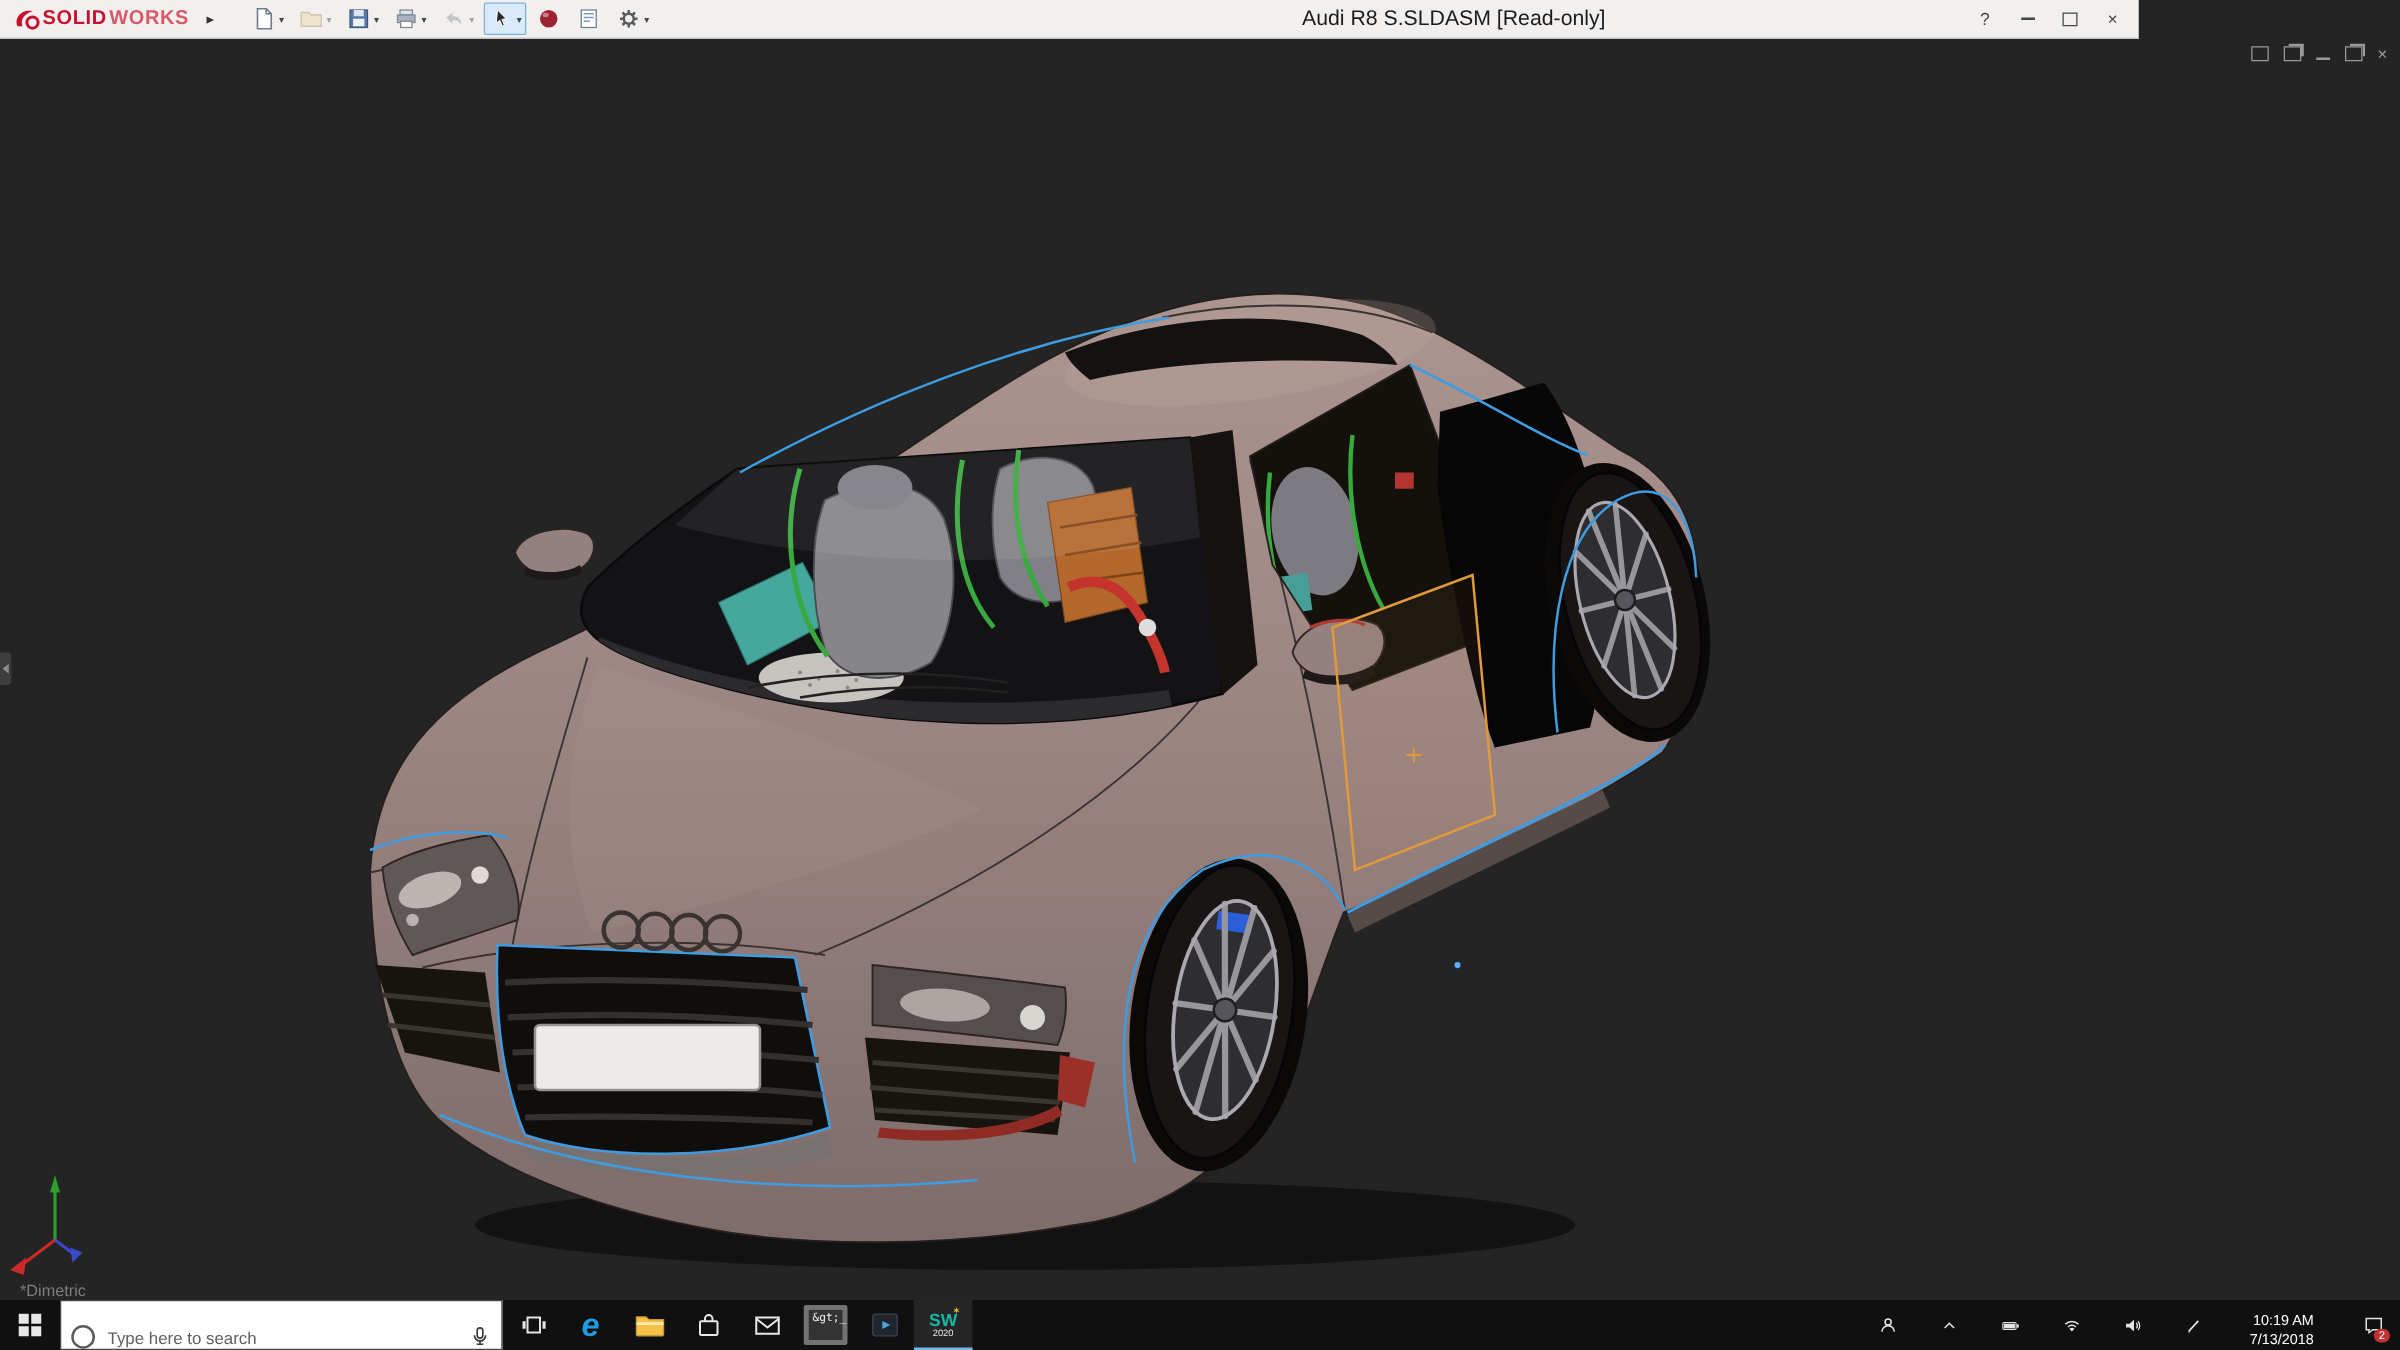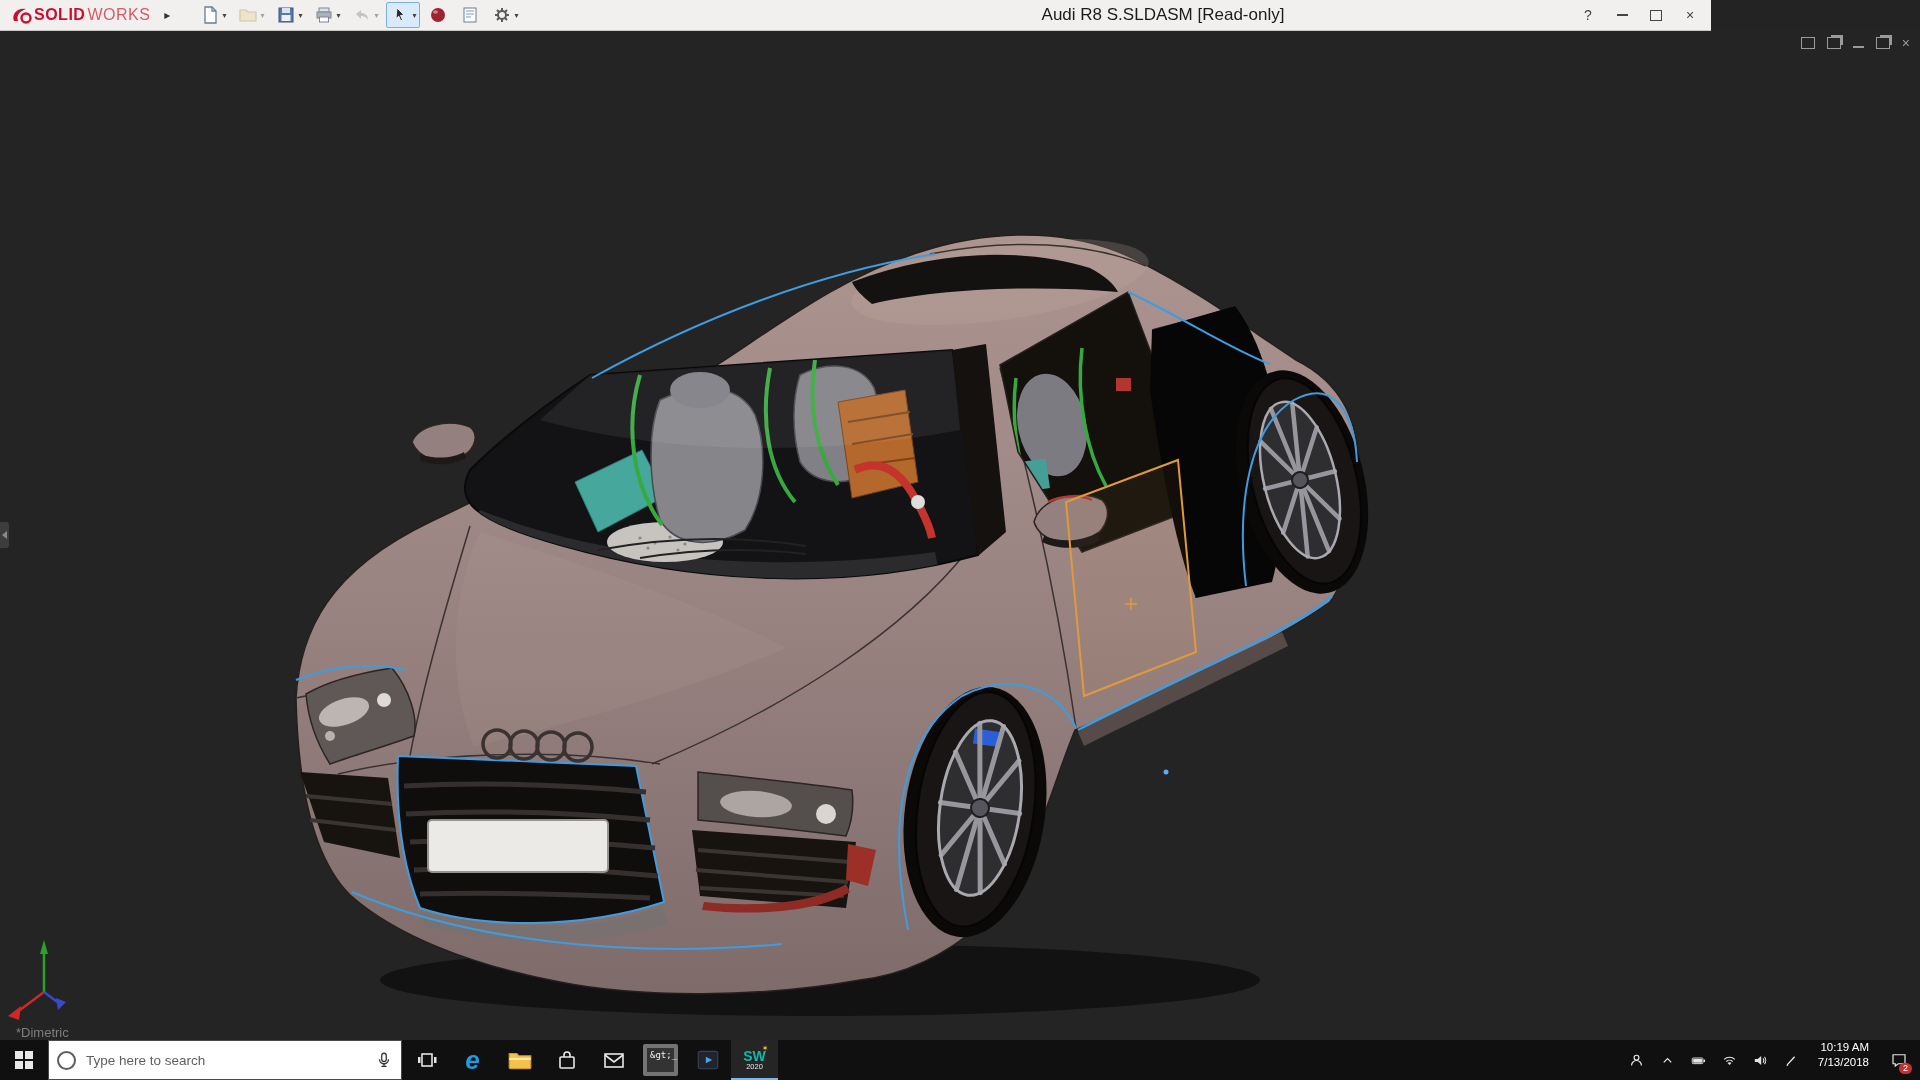--- a/index.html
+++ b/index.html
@@ -2,21 +2,21 @@
 <html><head>
 <meta charset="utf-8">
 <style>
   html,body{margin:0;padding:0;width:1920px;height:1080px;overflow:hidden;
     font-family:"Liberation Sans","DejaVu Sans",sans-serif;background:#232323;}
   
   .titlebar{position:absolute;top:0;left:0;width:1711px;height:30px;background:#f1f0ef;
     border-bottom:1px solid #c9c7c5;display:flex;align-items:center;z-index:30;}
   .brand{display:flex;align-items:center;margin-left:10px;gap:2px;}
   .brand .solid{color:#c8102e;font-weight:bold;font-size:16px;letter-spacing:.5px;}
-  .brand .works{color:#d85a6a;font-weight:normal;font-size:16px;letter-spacing:.5px;}
+  .brand .works{color:#d85a6a;font-weight:bold;font-size:16px;letter-spacing:.5px;}
   .flyout{margin-left:14px;font-size:12px;color:#333;cursor:default;}
   .toolbar{display:flex;align-items:center;margin-left:26px;gap:4px;}
   .tbtn{display:flex;align-items:center;gap:2px;padding:2px 3px;border:1px solid transparent;border-radius:2px;}
   .tbtn.active{background:#d9ebfa;border:1px solid #7ab0dd;}
   .tbtn.disabled{opacity:.45;}
   .caret{font-size:8px;color:#444;}
   .doc-title{position:absolute;left:1163px;top:0;height:30px;line-height:30px;
     transform:translateX(-50%);font-size:17px;color:#1b1b1b;white-space:nowrap;}
   .winctl{position:absolute;right:4px;top:0;height:30px;display:flex;align-items:center;}
   .wbtn{width:34px;height:30px;display:flex;align-items:center;justify-content:center;
@@ -36,29 +36,29 @@
   .ft-tab{position:absolute;left:0;top:492px;width:9px;height:26px;background:#3d3d3d;
     border-radius:0 3px 3px 0;display:flex;align-items:center;justify-content:center;}
   .ft-tab .tri{width:0;height:0;border-top:4px solid transparent;border-bottom:4px solid transparent;
     border-right:5px solid #8b8b8b;}
   
   .taskbar{position:absolute;left:0;bottom:0;width:1920px;height:40px;background:#101010;
     display:flex;align-items:stretch;z-index:40;}
   .startbtn{width:48px;display:flex;align-items:center;justify-content:center;}
   .winlogo{display:grid;grid-template-columns:8px 8px;grid-template-rows:8px 8px;gap:1.5px;}
   .winlogo div{background:#e8e8e8;}
-  .searchbox{width:336px;background:#ffffff;border:1px solid #4a4a4a;display:flex;align-items:center;
+  .searchbox{width:336px;background:#ffffff;border:1px solid #4a4a4a;display:flex;align-items:flex-end;
     padding:0 8px;gap:8px;}
   .cortana-ring{width:15px;height:15px;border:2px solid #5d5d5d;border-radius:50%;}
   .searchbox input{flex:1;border:none;outline:none;font-size:13.5px;color:#333;
     font-family:"Liberation Sans","DejaVu Sans",sans-serif;background:transparent;}
   .searchbox input::placeholder{color:#5f5f5f;opacity:1;}
   .appslot{width:47px;display:flex;align-items:center;justify-content:center;position:relative;}
   .appslot.running{background:rgba(255,255,255,.09);box-shadow:inset 0 -2px 0 #76b9ed;}
-  .tray{margin-left:auto;display:flex;align-items:flex-start;gap:9px;padding-right:6px;}
+  .tray{margin-left:auto;display:flex;align-items:flex-end;gap:27px;padding-right:6px;}
   .trayicon{display:flex;align-items:center;justify-content:center;width:22px;height:40px;}
   .clock{color:#fff;font-size:11.5px;text-align:right;line-height:1.3;padding:0 6px;white-space:nowrap;}
   .action{position:relative;width:30px;height:40px;display:flex;align-items:center;justify-content:center;}
   .badge{position:absolute;right:2px;bottom:6px;color:#fff;font-size:9px;background:#c23232;
     border-radius:6px;min-width:11px;height:11px;line-height:11px;text-align:center;padding:0 1px;}
   .swicon{position:relative;width:32px;height:32px;display:flex;flex-direction:column;
     align-items:center;justify-content:center;}
   .swicon .sw{color:#14b8a6;font-weight:bold;font-size:14px;line-height:13px;}
   .swicon .yr{color:#e8e8e8;font-size:7.5px;line-height:8px;}
   .swicon .star{position:absolute;top:1px;right:2px;color:#f4c431;font-size:8px;line-height:8px;}

